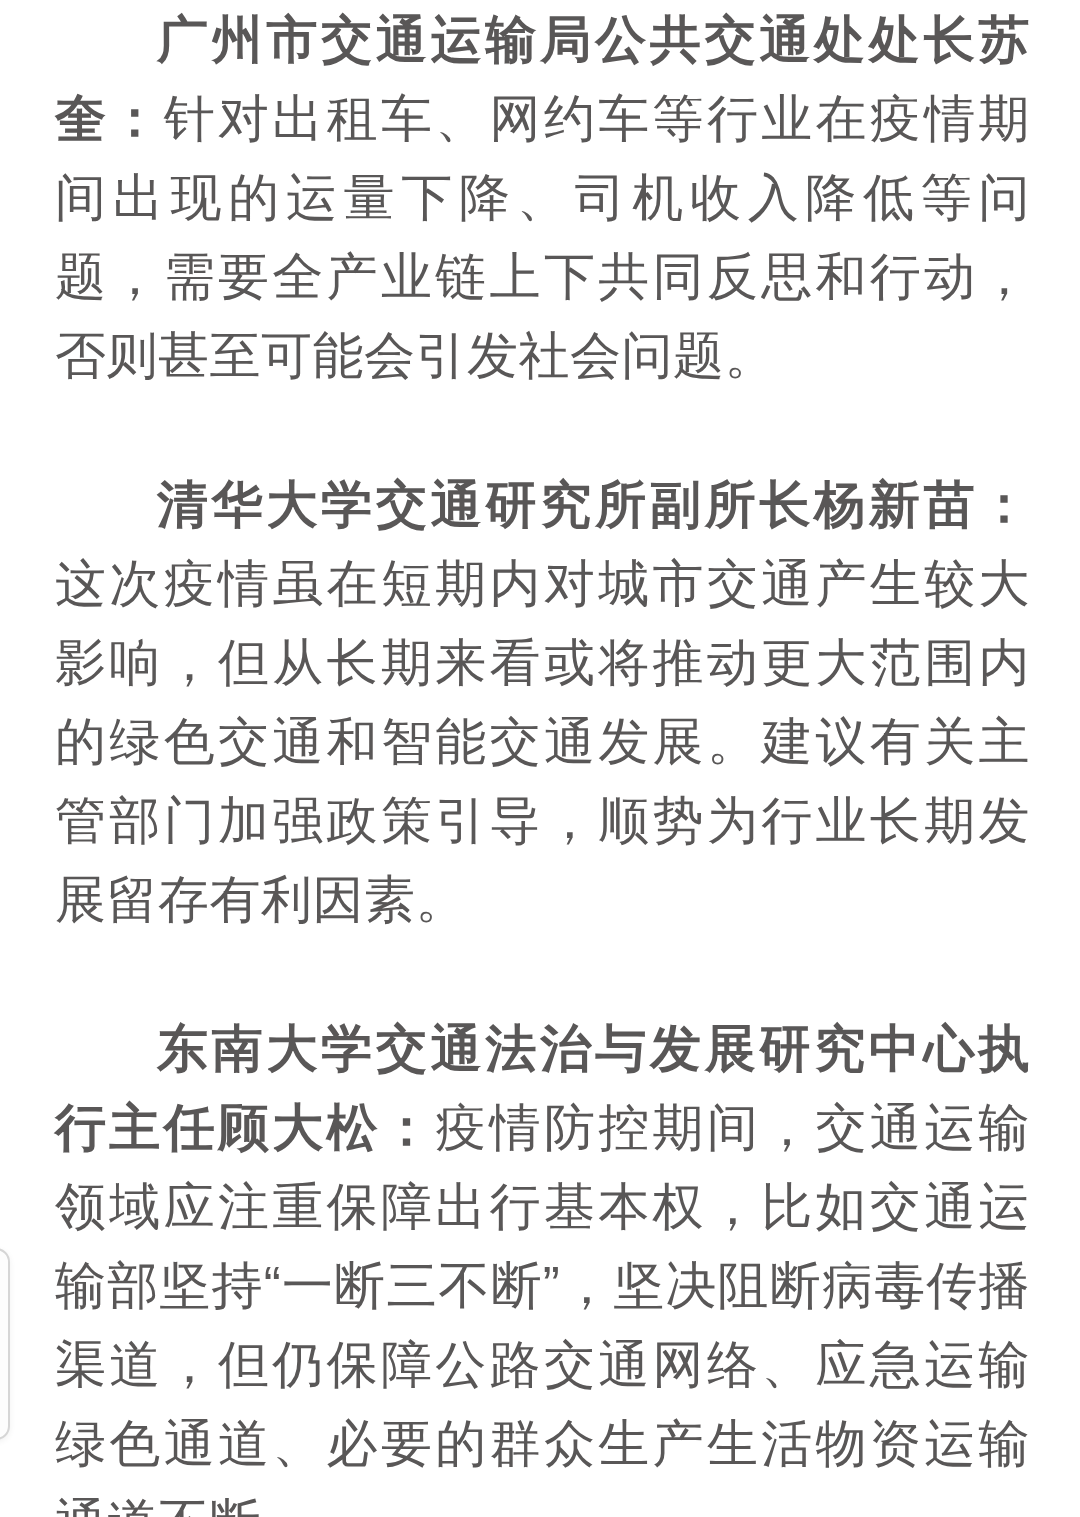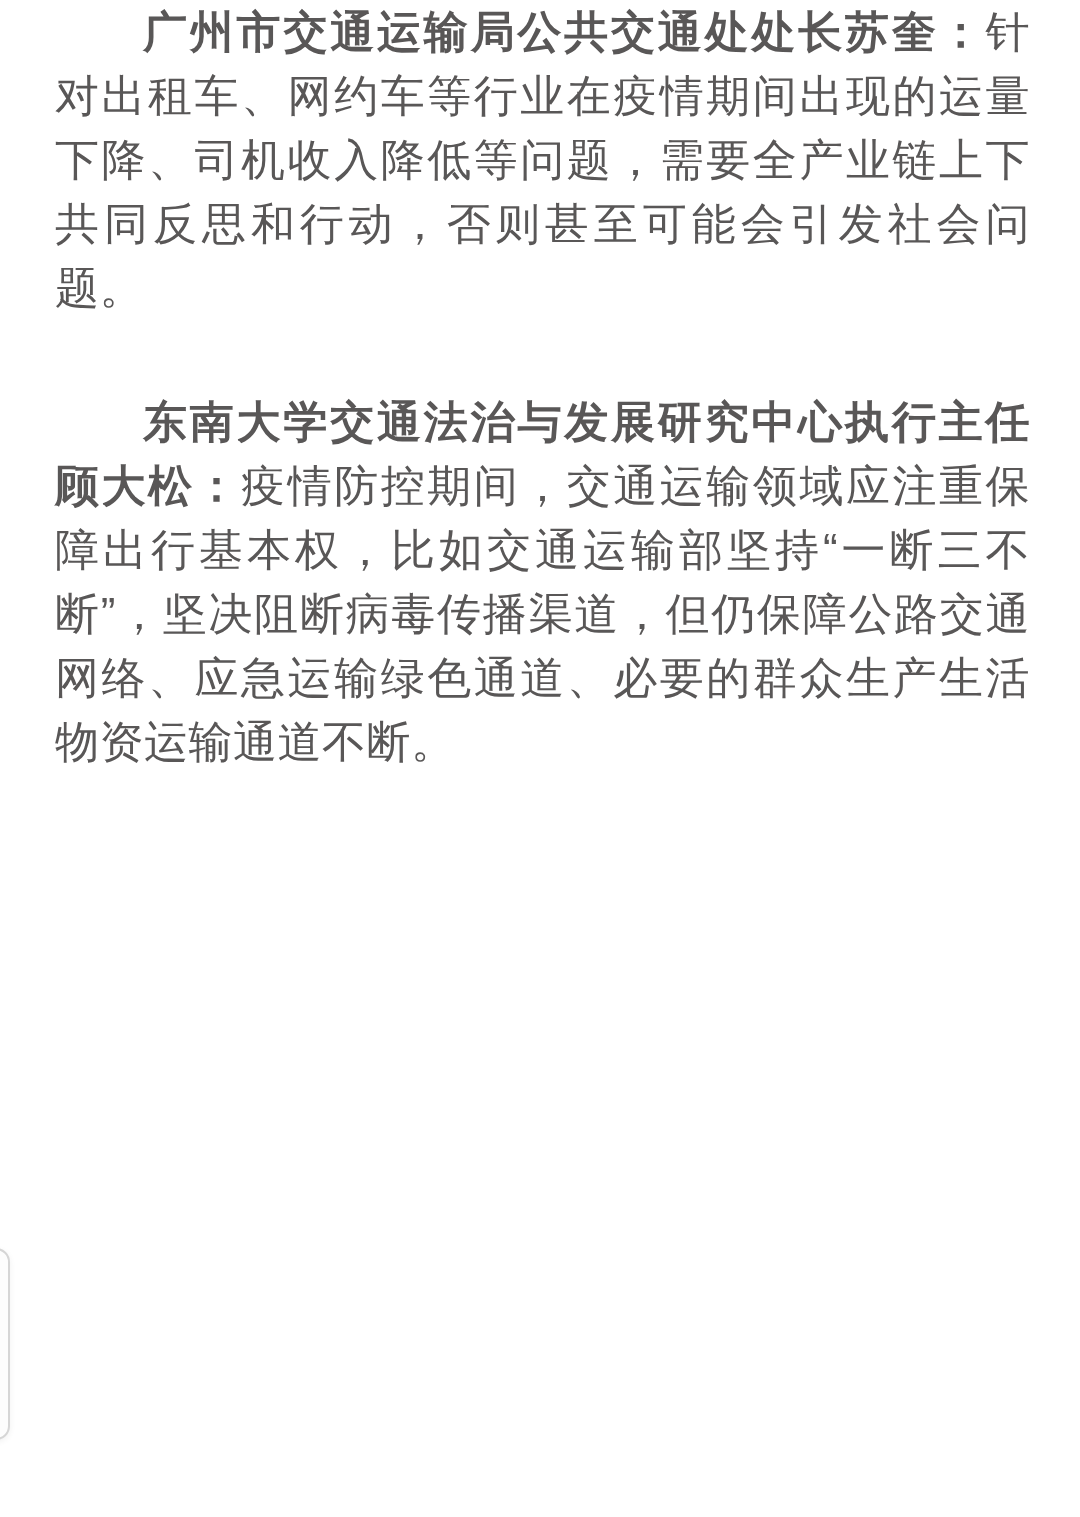--- a/index.html
+++ b/index.html
@@ -17,22 +17,22 @@
   .article {
     position: absolute;
     top: 0;
     left: 0;
     width: 1080px;
     padding: 0 50px 0 55px;
     box-sizing: border-box;
   }
   .para {
     margin: 0 0 70px 0;
-    font-size: 44px;
-    line-height: 64px;
+    font-size: 51px;
+    line-height: 79px;
     color: #595757;
     text-indent: 2em;
     text-align: justify;
     letter-spacing: 0.5px;
     word-break: break-all;
   }
   .para:last-child {
     margin-bottom: 0;
   }
   .speaker {
@@ -58,18 +58,19 @@
   }
 </style>
 </head>
 <body>
 
 <div class="article">
 
   <p class="para"><span class="speaker">广州市交通运输局公共交通处处长苏奎：</span><span class="content">针对出租车、网约车等行业在疫情期间出现的运量下降、司机收入降低等问题，需要全产业链上下共同反思和行动，否则甚至可能会引发社会问题。</span></p>
 
 
+  <p class="para"><span class="speaker">清华大学交通研究所副所长杨新苗：</span><span class="content">这次疫情虽在短期内对城市交通产生较大影响，但从长期来看或将推动更大范围内的绿色交通和智能交通发展。建议有关主管部门加强政策引导，顺势为行业长期发展留存有利因素。</span></p>
 
   <p class="para"><span class="speaker">东南大学交通法治与发展研究中心执行主任顾大松：</span><span class="content">疫情防控期间，交通运输领域应注重保障出行基本权，比如交通运输部坚持“一断三不断”，坚决阻断病毒传播渠道，但仍保障公路交通网络、应急运输绿色通道、必要的群众生产生活物资运输通道不断。</span></p>
 
 </div>
 
 <div class="edge-float"></div>
 
 </body></html>

